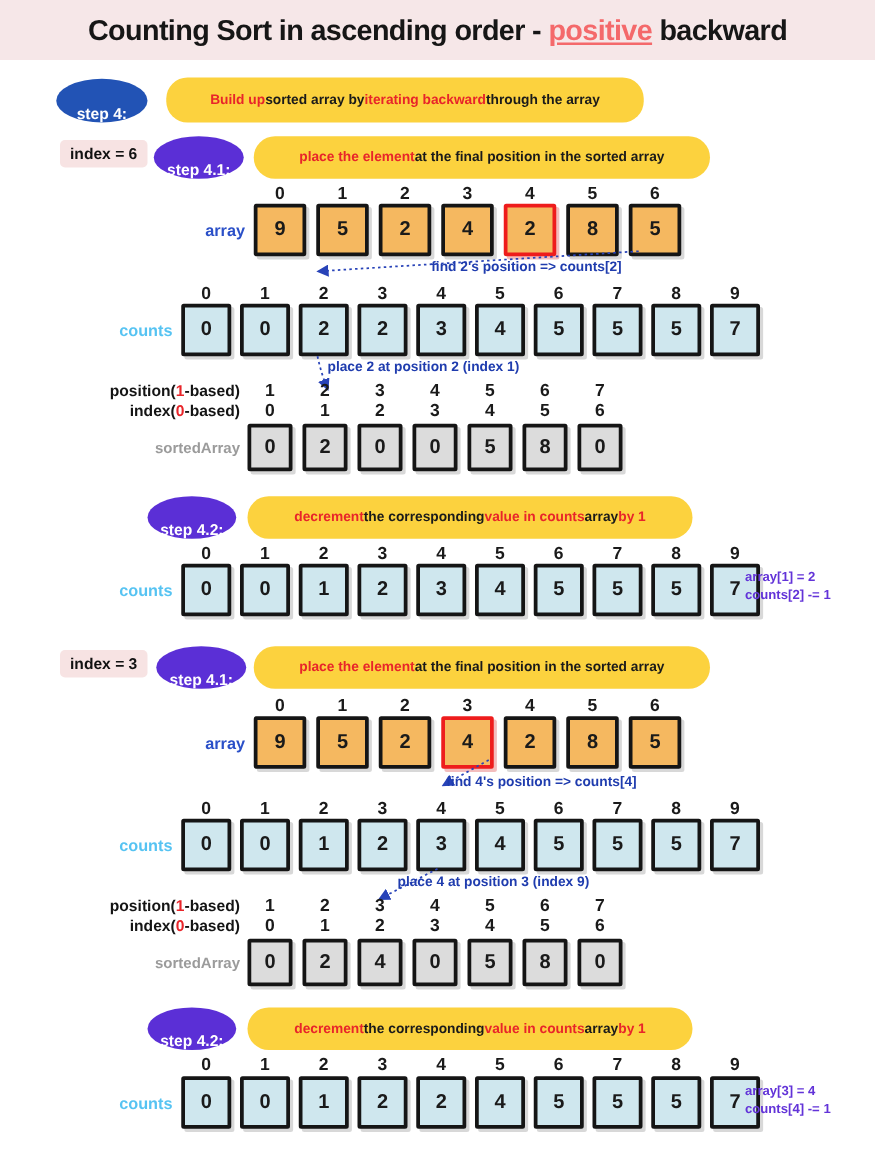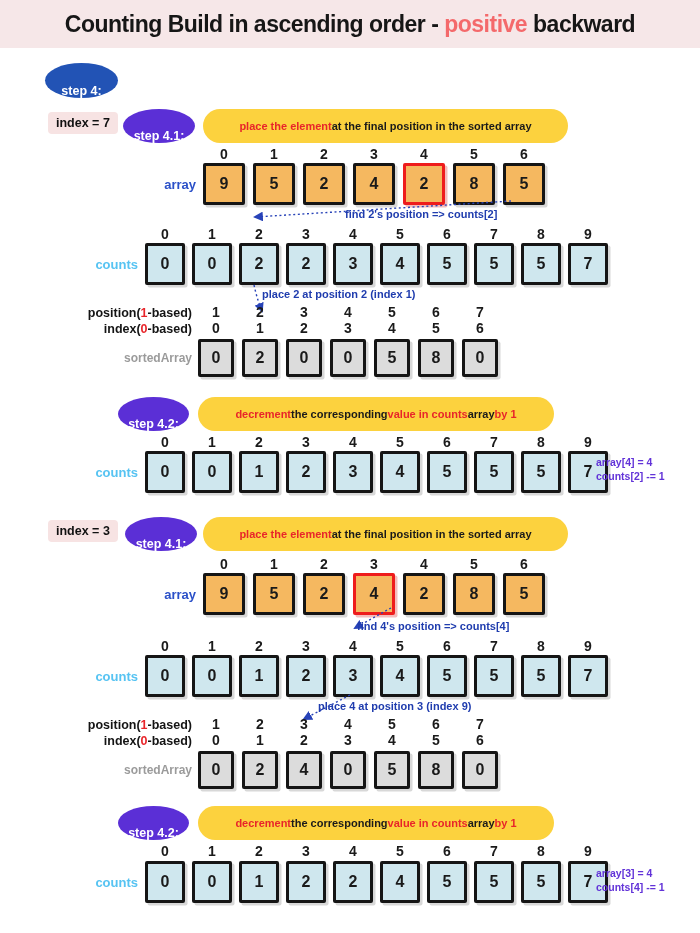--- a/index.html
+++ b/index.html
@@ -3,21 +3,21 @@
 <meta charset="utf-8">
 <style>
   * { margin:0; padding:0; box-sizing:border-box; }
   html,body { width:700px; height:933px; }
   body { font-family:"Liberation Sans","DejaVu Sans",sans-serif; background:#ffffff; }
   .page { position:relative; width:700px; height:933px; background:#ffffff; overflow:hidden; }
 
   .header { position:absolute; top:0; left:0; width:700px; height:48px; background:#f6e7e8;
             display:flex; align-items:center; justify-content:center; }
   .title { font-size:23px; font-weight:bold; letter-spacing:-0.5px; color:#161616; white-space:nowrap; }
-  .title .hl { color:#f4696b; }
+  .title .hl { color:#f4696b;text-decoration:underline; }
 
   .bubble { position:absolute; border-radius:50%; display:flex; align-items:flex-end; justify-content:center;
             color:#ffffff; font-weight:bold; font-size:12.5px; white-space:nowrap; }
   .bubble.blue { background:#2253b5; }
   .bubble.purple { background:#5b2fd6; }
 
   .pill { position:absolute; background:#fcd23e; border-radius:17px; display:flex; align-items:center;
           justify-content:center; font-size:11px; font-weight:bold; color:#1a1a1a; white-space:nowrap; }
   .red { color:#e8252a; }
 
@@ -53,29 +53,35 @@
   <svg width="0" height="0">
     <defs>
       <marker id="ah" viewBox="0 0 10 10" refX="8" refY="5" markerWidth="7" markerHeight="7" orient="auto-start-reverse">
         <path d="M0,0 L10,5 L0,10 z" fill="#2843b8"></path>
       </marker>
     </defs>
   </svg>
 
   
   <div class="header">
-    <div class="title"><span>Counting Build in ascending order - </span><span class="hl">positive</span><span> backward</span></div>
+    <div class="title"><span>Counting Sort in ascending order - </span><span class="hl">positive</span><span> backward</span></div>
   </div>
 
   
   <div class="bubble blue" style="left:45px;top:63px;width:73px;height:35px">
       <span>step 4:</span>
     </div>
-
-  <div class="idxlabel" style="left:48px;top:112px">index = 7</div>
+  <div class="pill" style="left:133px;top:62px;width:382px;height:36px">
+    <span class="red">Build up</span>
+      <span> sorted array by </span>
+      <span class="red">iterating backward</span>
+      <span> through the array</span>
+  </div>
+
+  <div class="idxlabel" style="left:48px;top:112px">index = 6</div>
   <div class="bubble purple" style="left:123px;top:109px;width:72px;height:34px">
       <span>step 4.1:</span>
     </div>
   <div class="pill" style="left:203px;top:109px;width:365px;height:34px">
     <span class="red">place the element</span>
       <span> at the final position in the sorted array</span>
   </div>
 
   <div class="row r-array idx-row" style="left:203px;top:146px">
 
@@ -203,21 +209,21 @@
       <div class="cell box red">1</div>
       <div class="cell box">2</div>
       <div class="cell box">3</div>
       <div class="cell box">4</div>
       <div class="cell box">5</div>
       <div class="cell box">5</div>
       <div class="cell box">5</div>
       <div class="cell box">7</div>
     </div>
   <div class="sidenote" style="left:596px;top:455px">
-    <div>array[4] = 4</div>
+    <div>array[1] = 2</div>
     <div>counts[2] -= 1</div>
   </div>
 
   
   <div class="idxlabel" style="left:48px;top:520px">index = 3</div>
   <div class="bubble purple" style="left:125px;top:517px;width:72px;height:34px">
       <span>step 4.1:</span>
     </div>
   <div class="pill" style="left:203px;top:517px;width:365px;height:34px">
     <span class="red">place the element</span>

